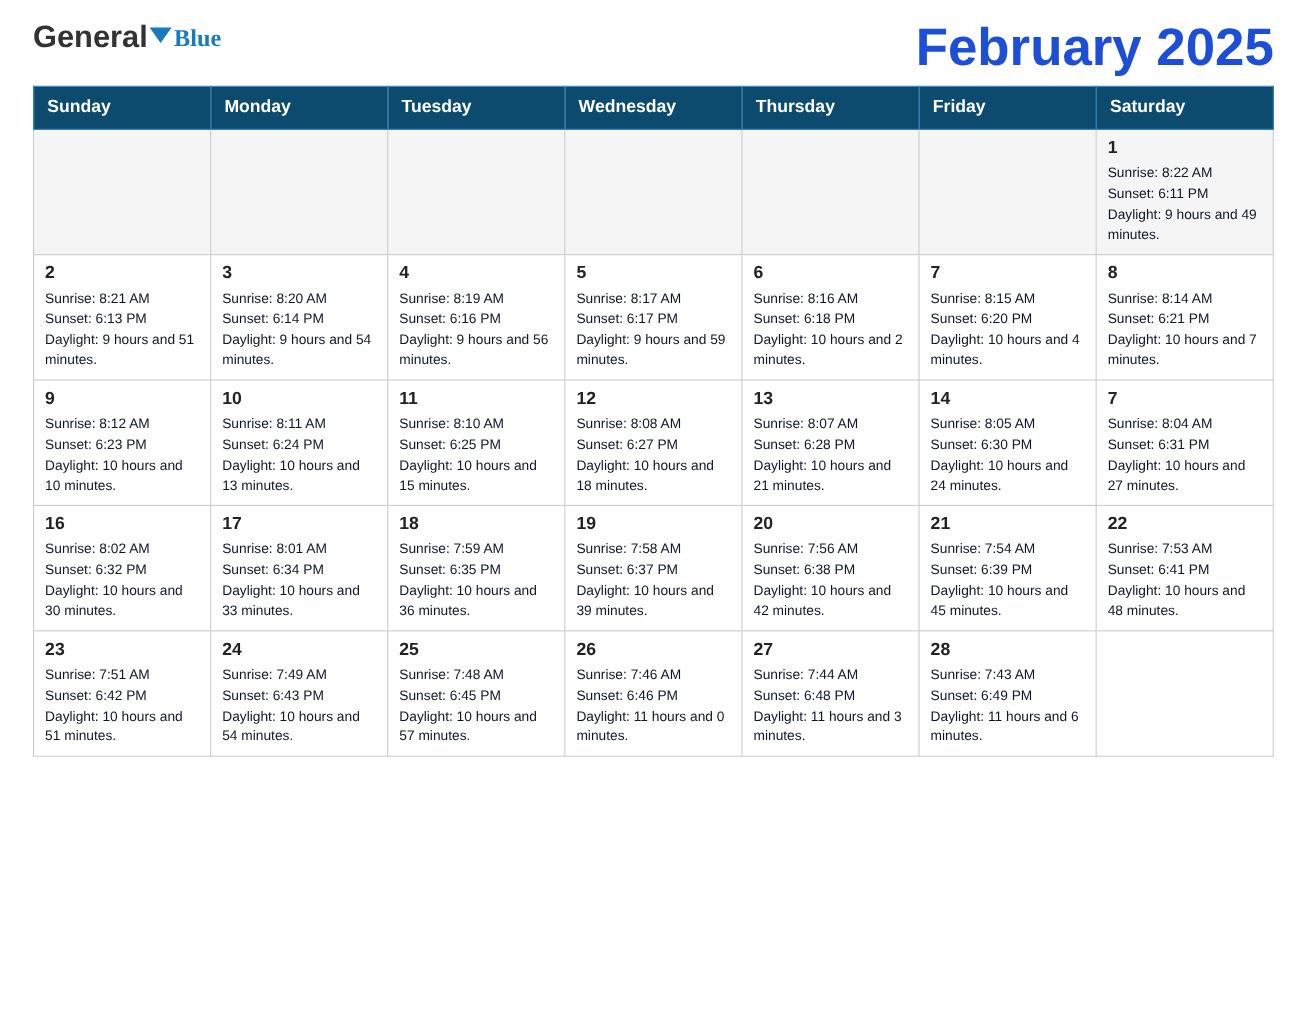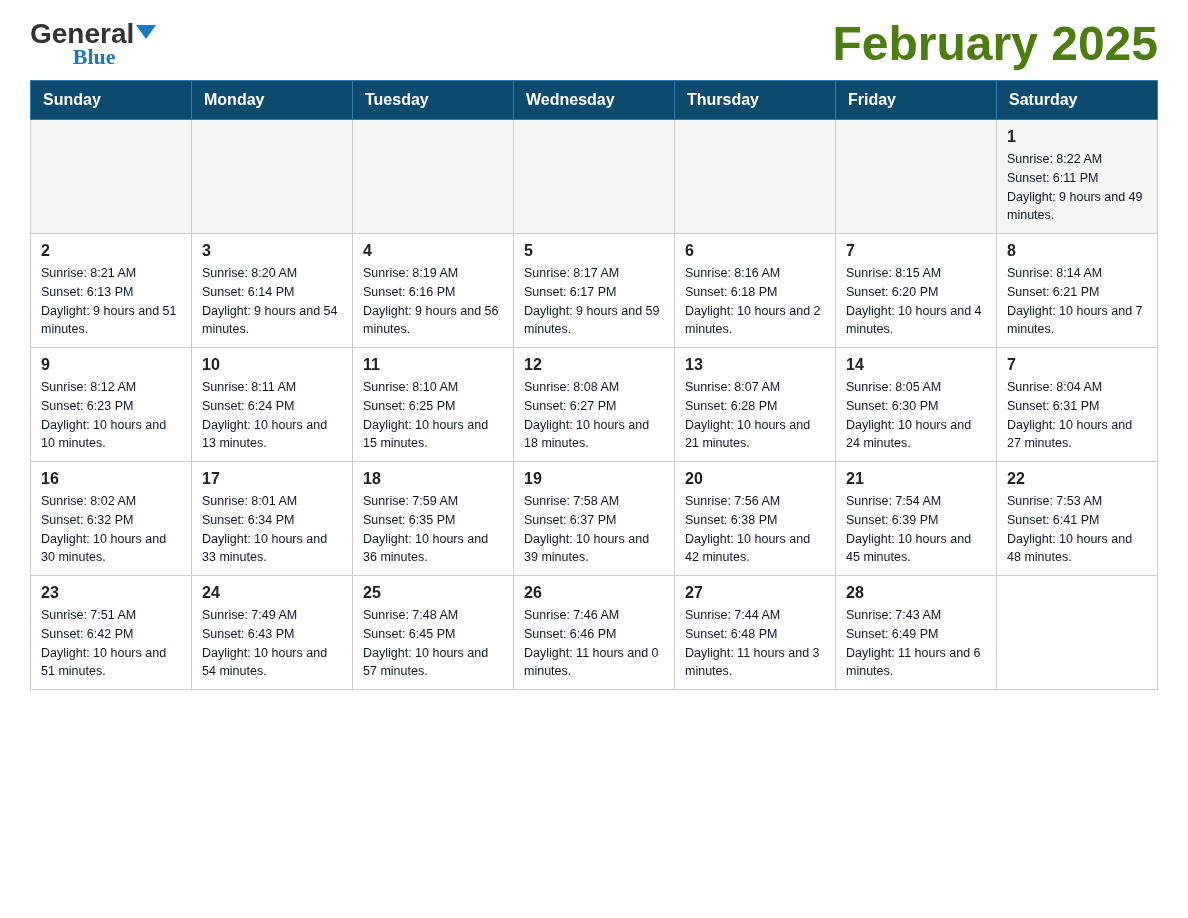--- a/index.html
+++ b/index.html
@@ -11,22 +11,22 @@
       min-height: 918px;
     }
     .header {
       display: flex;
       justify-content: space-between;
       align-items: flex-start;
       margin-bottom: 10px;
     }
     .logo {
       display: flex;
-      flex-direction: column;
-      align-items: center;
+      flex-direction: row;
+      align-items: flex-end;
     }
     .logo-general {
       font-size: 28px;
       font-weight: bold;
       color: #333;
       line-height: 1;
     }
     .logo-general span {
       color: #1a7abf;
     }
@@ -49,21 +49,21 @@
       margin-top: -4px;
       margin-left: 2px;
       font-family: Liberation Serif, serif;
     }
     .title-section {
       text-align: right;
     }
     .month-title {
       font-size: 48px;
       font-weight: bold;
-      color: #4d7c0f;
+      color: #1d4ed8;
       line-height: 1;
     }
     .location {
       font-size: 20px;
       color: #555;
       margin-top: 4px;
     }
     .calendar {
       width: 100%;
       border-collapse: collapse;

